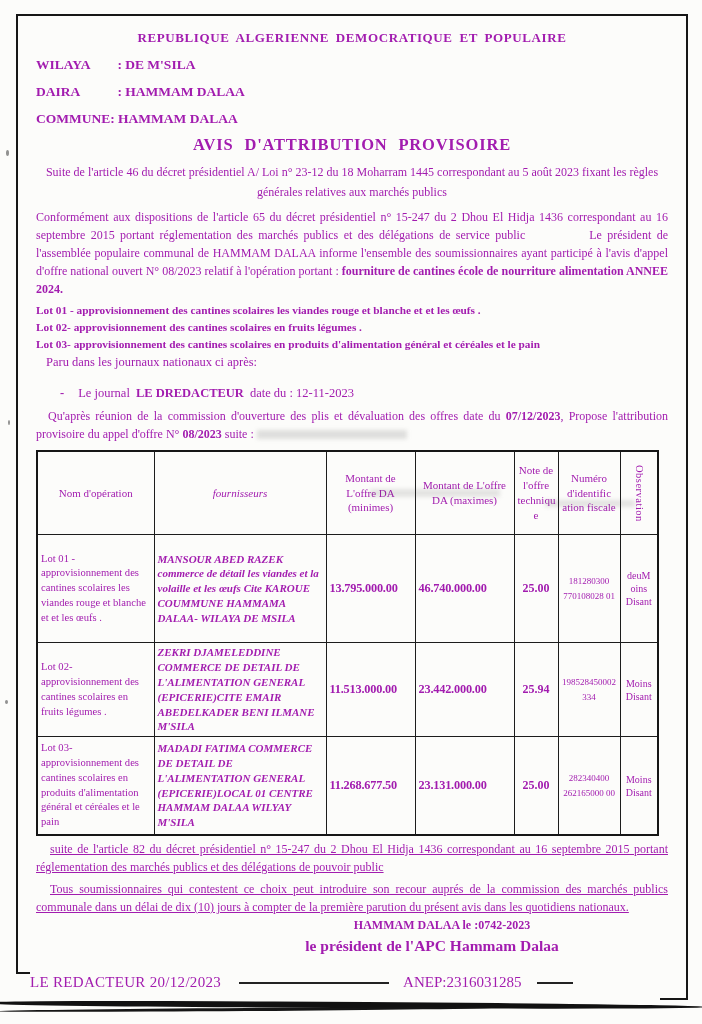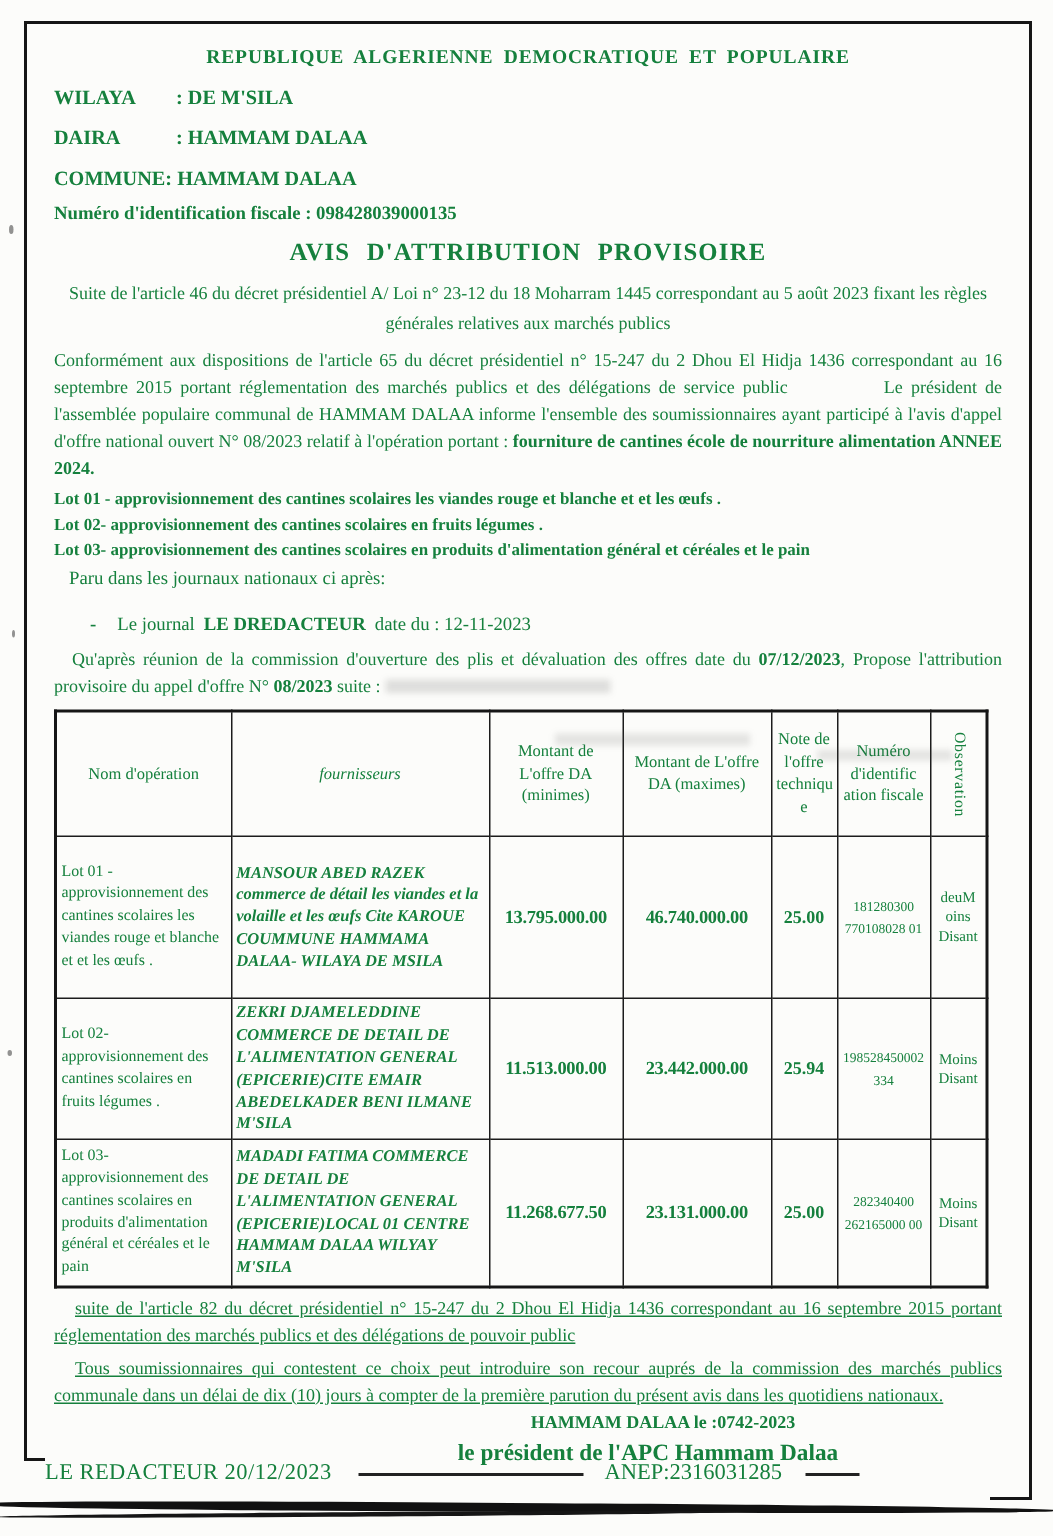--- a/index.html
+++ b/index.html
@@ -1,20 +1,20 @@
 <!DOCTYPE html>
 <html><head>
 <meta charset="utf-8">
 <style>
   html,body{margin:0;padding:0;background:#e8e8e6;}
   .page{
     position:relative;width:702px;height:1024px;margin:0 auto;
     background:#fcfcfa;overflow:hidden;
     font-family:"Liberation Serif","DejaVu Serif",serif;
-    color:#15803d;
+    color:#a21caf;
   }
   .frame{
     position:absolute;left:16px;top:14px;width:672px;height:960px;
     border:2px solid #161616;border-bottom:none;
     box-sizing:border-box;padding:0 18px;
   }
   .right-border-ext{position:absolute;right:14px;top:972px;width:2px;height:28px;background:#161616;}
   .right-border-stub{position:absolute;right:16px;top:998px;width:26px;height:2px;background:#161616;}
   .left-border-stub{position:absolute;left:16px;top:972px;width:14px;height:2px;background:#161616;}
 
@@ -41,21 +41,21 @@
   table.attr{border-collapse:collapse;margin-top:7px;width:621px;table-layout:fixed;}
   table.attr th,table.attr td{border:1.6px solid #1c1c1c;padding:2px 3px;vertical-align:middle;box-sizing:border-box;}
   table.attr{border:2px solid #161616;}
   .c1{width:117px;} .c2{width:172px;font-style:italic;} .c3{width:89px;} .c4{width:99px;}
   .c5{width:44px;} .c6{width:62px;} .c7{width:38px;}
   th{font-weight:normal;font-size:11px;text-align:center;line-height:1.35;}
   thead tr{height:84px;}
   tr.r1{height:108px;} tr.r2{height:86px;} tr.r3{height:98px;}
   td.lot{font-size:10.6px;line-height:1.4;padding-left:5px;}
   td.four{font-weight:bold;font-size:11px;line-height:1.35;padding-left:5px;}
-  td.amt{font-weight:bold;font-size:12.3px;text-align:center;white-space:nowrap;letter-spacing:-.2px;}
+  td.amt{font-weight:bold;font-size:12.3px;text-align:left;white-space:nowrap;letter-spacing:-.2px;}
   td.note{font-weight:bold;font-size:12px;text-align:center;}
   td.nif{font-size:9px;text-align:center;line-height:1.6;}
   td.obs{font-size:10px;text-align:center;line-height:1.3;}
   .vert{writing-mode:vertical-rl;margin:0 auto;height:76px;font-size:10.5px;letter-spacing:.5px;}
 
   .foot-par{margin-top:4px;font-size:12px;line-height:1.5;text-align:justify;text-decoration:underline;}
   .foot-par.indent{text-indent:14px;}
   .place-date{margin-top:2px;font-weight:bold;font-size:12px;text-align:center;padding-left:180px;}
   .president{margin-top:4px;font-weight:bold;font-size:15.5px;text-align:center;padding-left:160px;}
 
@@ -83,21 +83,20 @@
     </div>
     <div class="admin-line">
       <span class="lbl">DAIRA</span>
       <span>:  HAMMAM DALAA</span>
     </div>
     <div class="admin-line">
       <span>COMMUNE:</span>
       <span>HAMMAM DALAA</span>
     </div>
 
-    <div class="nif-line">Numéro d'identification fiscale : 098428039000135</div>
 
     <div class="center avis-title">AVIS  D'ATTRIBUTION  PROVISOIRE</div>
 
     <div class="center intro">
       <span>Suite de l'article 46  du  décret présidentiel  A/ Loi n° 23-12 du 18 Moharram 1445 correspondant au 5 août 2023 fixant les règles</span><br>
       <span>générales relatives aux marchés publics</span>
     </div>
 
     <div class="body-par">
       <span>Conformément  aux  dispositions  de l'article 65 du  décret présidentiel n° 15-247 du 2 Dhou El Hidja 1436 correspondant au 16 septembre 2015 portant réglementation des marchés publics et des délégations de service public</span><span class="gap"></span><span>Le président de l'assemblée populaire communal de HAMMAM  DALAA informe l'ensemble des  soumissionnaires ayant participé à l'avis d'appel d'offre  national  ouvert  N° 08/2023   relatif à l'opération portant : </span><span class="bold">fourniture de cantines école de nourriture alimentation ANNEE 2024.</span>

